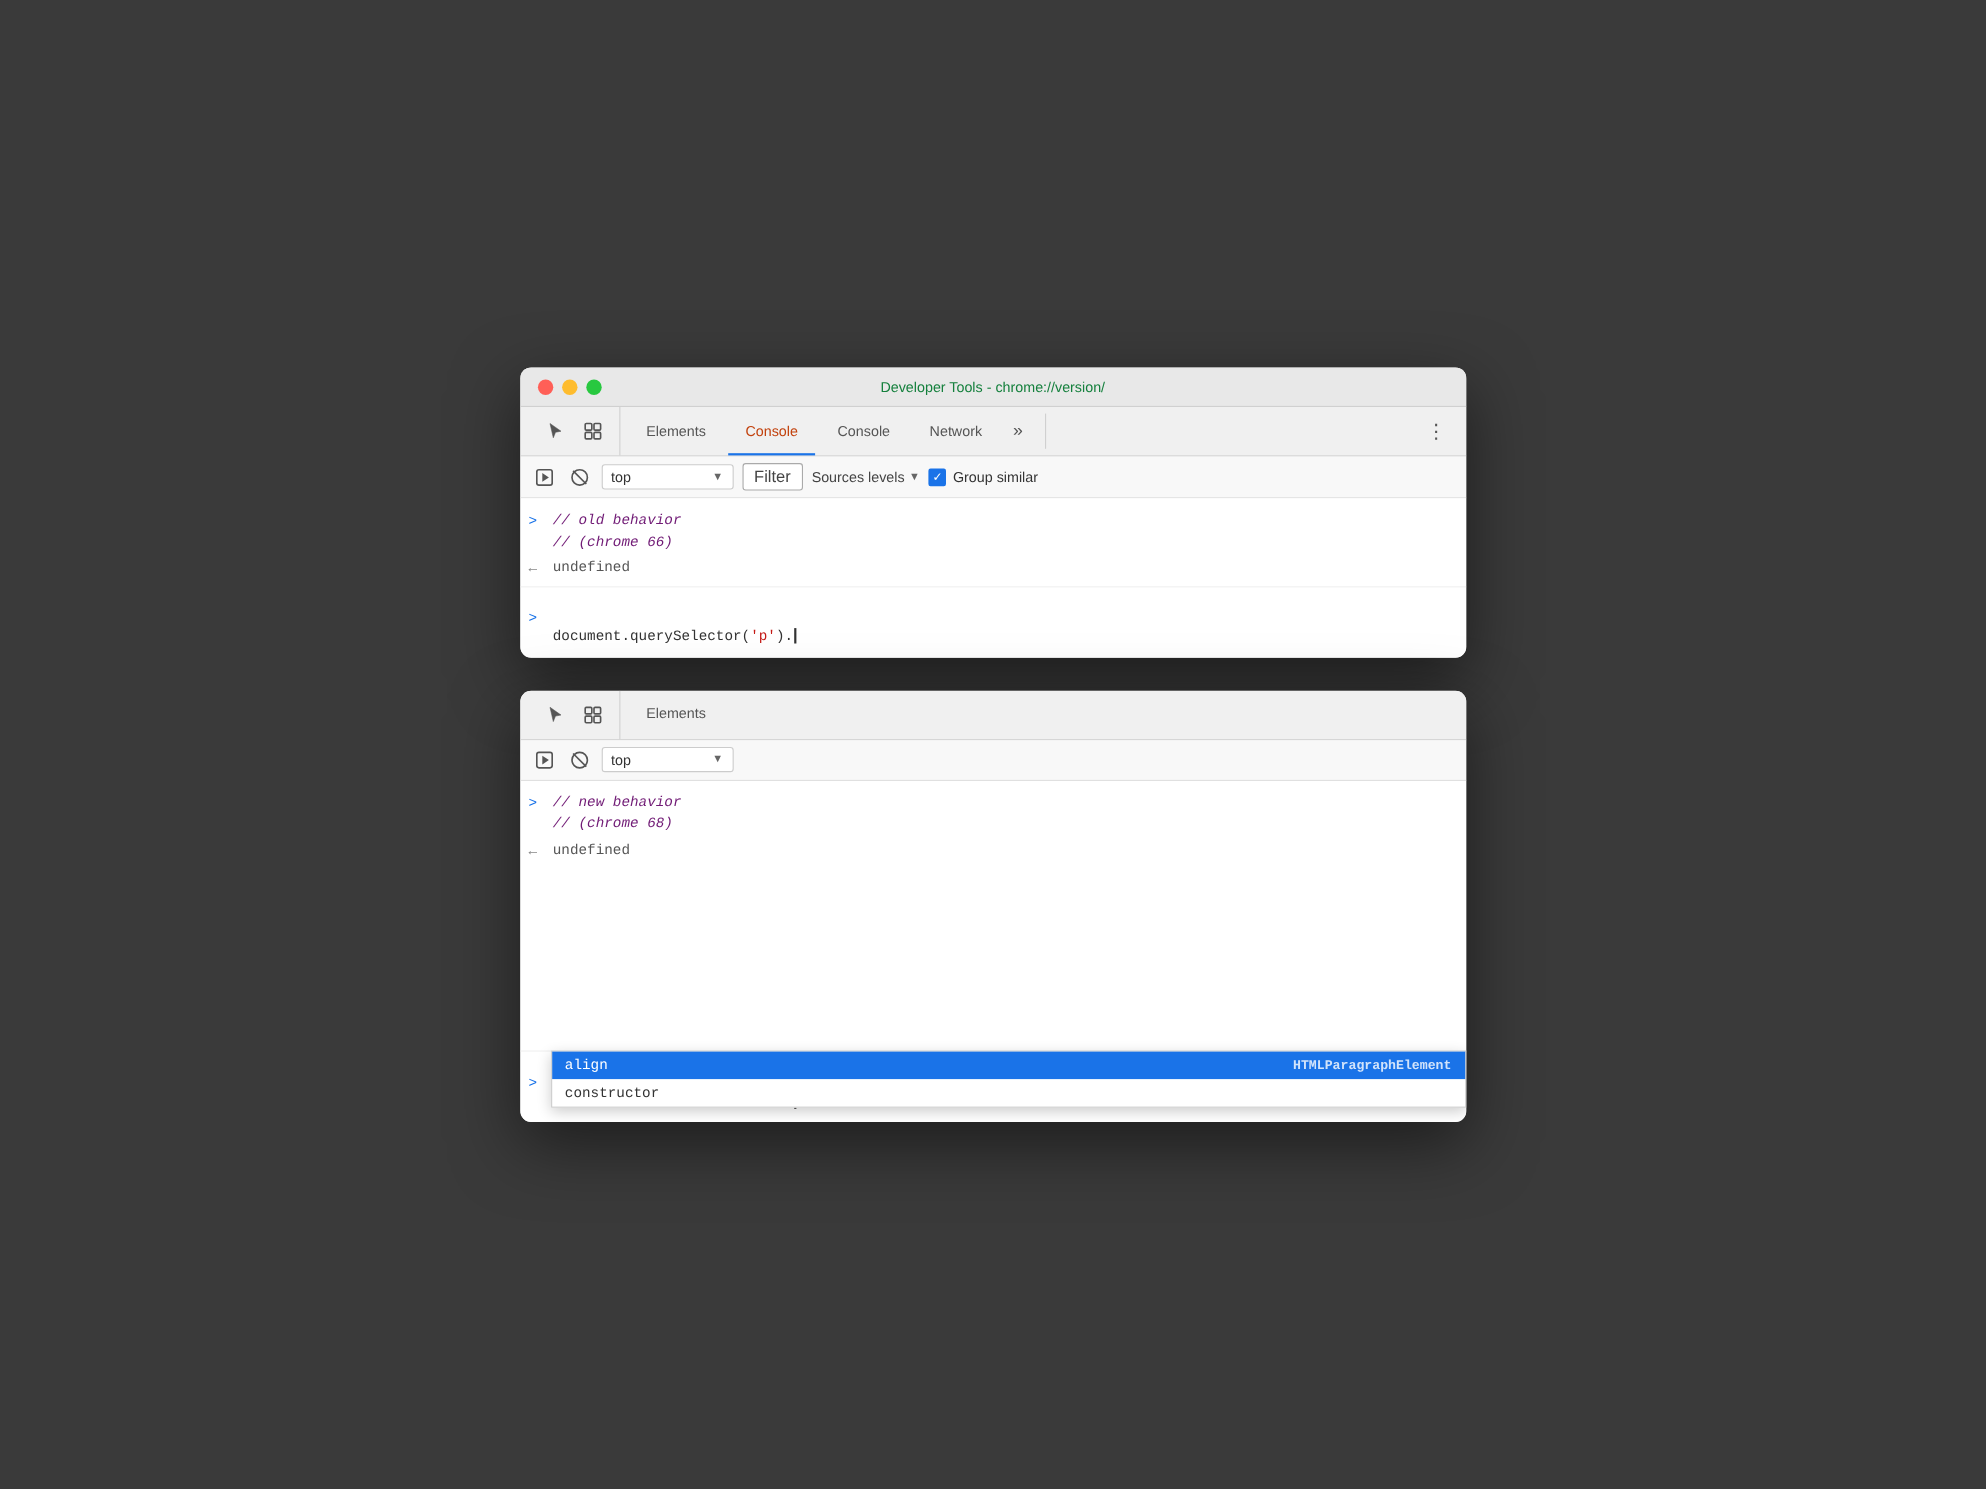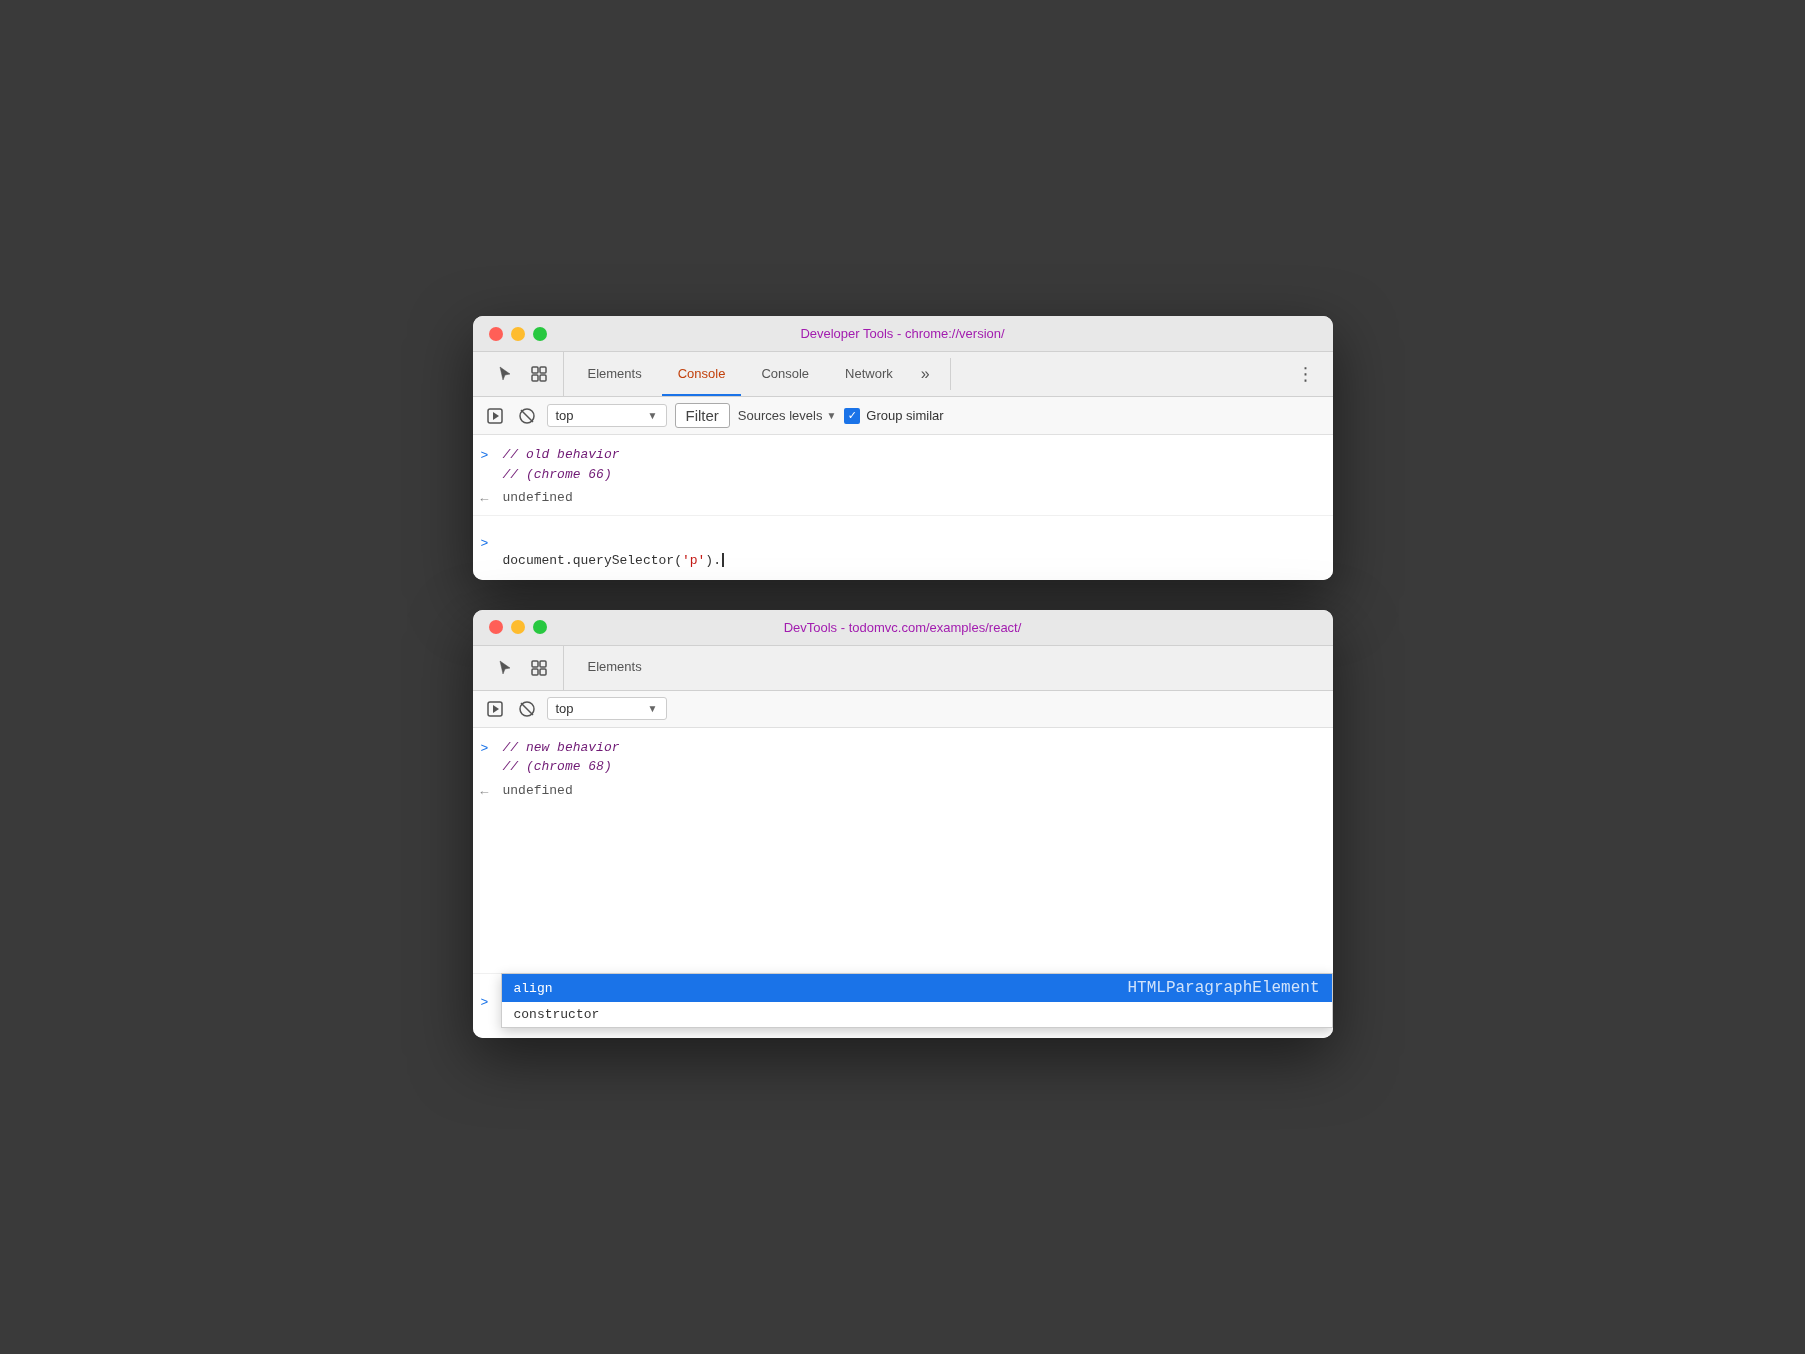--- a/index.html
+++ b/index.html
@@ -44,21 +44,21 @@
       width: 14px;
       height: 14px;
       border-radius: 50%;
       border: none;
     }
     .control-close { background: #ff5f57; }
     .control-minimize { background: #febc2e; }
     .control-maximize { background: #28c840; }
     .title-text {
       font-size: 13px;
-      color: #a21caf;
+      color: #15803d;
       font-weight: 400;
     }
 
     
     .tab-bar {
       background: #f0f0f0;
       display: flex;
       align-items: stretch;
       border-bottom: 1px solid #d0d0d0;
       padding: 0 8px;
@@ -274,21 +274,22 @@
       padding: 5px 12px;
       cursor: pointer;
       color: #333;
     }
     .autocomplete-item.selected {
       background: #1a73e8;
       color: white;
     }
     .autocomplete-type {
       color: #888;
-      font-size: 16px;
+      font-size: 12px;
+      font-weight: bold;
     }
     .autocomplete-item.selected .autocomplete-type {
       color: rgba(255,255,255,0.8);
     }
 
     
     .svg-icon {
       width: 18px;
       height: 18px;
     }
@@ -390,28 +391,20 @@
       <span class="console-input-arrow">&gt;</span>
       <span class="console-input-text">
         document.querySelector(<span class="string-literal">'p'</span>).<span class="cursor"></span>
       </span>
     </div>
   </div>
 </div>
 
 <div class="devtools-window">
 
-  <div class="title-bar">
-    <div class="window-controls">
-      <div class="control-btn control-close"></div>
-      <div class="control-btn control-minimize"></div>
-      <div class="control-btn control-maximize"></div>
-    </div>
-    <span class="title-text">DevTools - todomvc.com/examples/react/</span>
-  </div>
 
   <div class="tab-bar">
     <div class="tab-icons">
       <div class="icon-btn">
         <svg class="svg-icon" viewBox="0 0 18 18" fill="none">
           <path d="M4 2L14 9L9 10L7 15L4 2Z" fill="#555" stroke="#555" stroke-width="0.5"></path>
         </svg>
       </div>
       <div class="icon-btn">
         <svg class="svg-icon" viewBox="0 0 18 18" fill="none">

